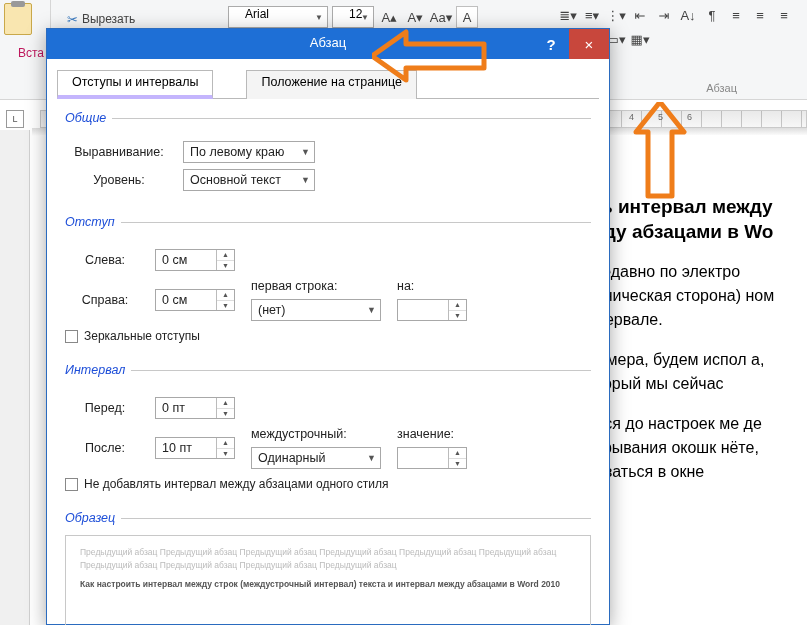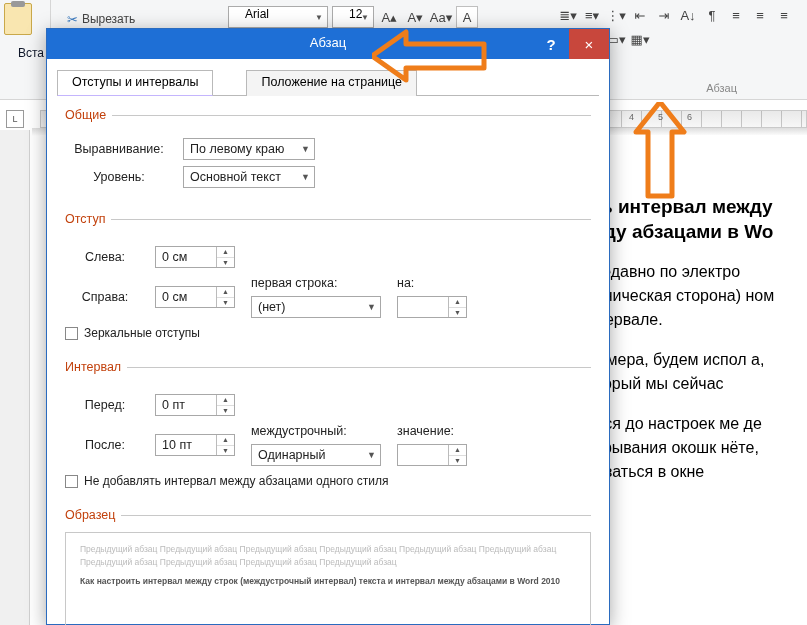--- a/index.html
+++ b/index.html
@@ -11,21 +11,21 @@
   .clipboard-icon { width:28px; height:32px; background:#f9e6b0; border:1px solid #c9a84a; border-radius:2px; position:relative; }
   .clipboard-icon::before { content:""; position:absolute; top:-3px; left:6px; width:14px; height:6px; background:#999; border-radius:2px; }
   .cut-btn { font-size:12px; color:#444; display:flex; align-items:center; gap:4px; padding:2px 6px; }
   .scissors { color:#3a7ac0; font-size:13px; }
   .font-combo, .size-combo { height:22px; border:1px solid #ababab; background:#fff; font-size:12px; padding:0 18px 0 16px; position:relative; }
   .font-combo { width:100px; }
   .size-combo { width:42px; }
   .combo-caret { position:absolute; right:4px; top:50%; transform:translateY(-50%); font-size:8px; color:#555; }
   .rib-icon { width:22px; height:22px; display:flex; align-items:center; justify-content:center; font-size:13px; color:#444; }
   .rib-group-para { position:absolute; right:10px; top:4px; display:flex; flex-wrap:wrap; width:240px; gap:2px; }
-  .rib-vsta { position:absolute; left:18px; top:46px; font-size:12px; color:#0f172a; }
+  .rib-vsta { position:absolute; left:18px; top:46px; font-size:12px; color:#be185d; }
   .ribbon-label-abzac { position:absolute; right:70px; top:82px; font-size:11px; color:#888; }
 
   
   .ruler-h { position:absolute; top:110px; left:40px; right:0; height:18px; background:linear-gradient(#e9e9e9,#f7f7f7); border:1px solid #c9c9c9; }
   .ruler-h::after { content:""; position:absolute; left:560px; right:0; top:0; bottom:0; background:repeating-linear-gradient(90deg,#555 0,#555 1px,transparent 1px,transparent 20px); opacity:.3;}
   .ruler-v { position:absolute; top:130px; left:0; width:30px; bottom:0; background:#f0f0f0; border-right:1px solid #d0d0d0; }
   .ruler-ticks { position:absolute; top:112px; left:600px; right:0; font-size:9px; color:#666; display:flex; gap:24px; }
   .ruler-corner { position:absolute; top:110px; left:6px; width:18px; height:18px; border:1px solid #999; background:#fff; font-size:9px; text-align:center; line-height:16px; color:#555;}
 
   
@@ -36,26 +36,26 @@
 
   
   .dialog { position:absolute; top:28px; left:46px; width:564px; height:597px; background:#fff; border:1px solid #2a6bbf; box-shadow:0 4px 18px rgba(0,0,0,.35); }
   .dialog-title { height:30px; background:#1e6fd6; color:#fff; display:flex; align-items:center; justify-content:center; position:relative; font-size:13px; }
   .dialog-title .title-text { position:absolute; left:50%; transform:translateX(-50%); top:6px; }
   .dialog-help { position:absolute; right:40px; top:0; width:36px; height:30px; background:#1e6fd6; color:#fff; font-size:15px; display:flex; align-items:center; justify-content:center; font-weight:700;}
   .dialog-close { position:absolute; right:0; top:0; width:40px; height:30px; background:#c8473c; color:#fff; font-size:15px; display:flex; align-items:center; justify-content:center; }
 
   .tabs { display:flex; padding:10px 10px 0; gap:0; }
   .tab { padding:4px 14px 6px; font-size:12.5px; border:1px solid #b9b9b9; border-bottom:none; background:#fff; position:relative; top:1px; }
-  .tab.active { border-bottom:1px solid #c4b5fd; z-index:2; }
+  .tab.active { border-bottom:4px solid #c4b5fd; z-index:2; }
   .tab:not(.active){ background:#f4f4f4;margin-left:33px; }
 
   .dialog-body { padding:12px 18px; font-size:12.5px; color:#222; }
   fieldset { border:none; border-top:1px solid #c8c8c8; margin:0 0 14px; padding:10px 0 4px; }
-  legend { padding:0 6px 0 0; font-size:12.5px; color:#c2410c; }
+  legend { padding:0 6px 0 0; font-size:12.5px; color:#1d4ed8;font-style:italic; }
   .row { display:flex; align-items:center; margin:6px 0; gap:10px; }
   .lbl { width:108px;text-align:center; }
   .sel { position:relative; width:132px; height:22px; border:1px solid #a8a8a8; background:#fff; display:flex; align-items:center; padding:0 20px 0 6px; font-size:12.5px;}
   .sel.small{ width:130px;text-align:center;}
   .sel .caret { position:absolute; right:4px; top:50%; transform:translateY(-50%); font-size:9px; color:#555;}
   .spin { position:relative; width:80px; height:22px; border:1px solid #a8a8a8; background:#fff; display:flex; align-items:center; padding:0 20px 0 6px; font-size:12.5px;}
   .spin .updn { position:absolute; right:0; top:0; bottom:0; width:18px; border-left:1px solid #bbb; display:flex; flex-direction:column;}
   .spin .updn span{ flex:1; font-size:7px; display:flex; align-items:center; justify-content:center; color:#555; border-bottom:1px solid #ddd;}
   .spin .updn span:last-child{border:none;}
   .chk { display:flex; align-items:center; gap:6px; margin:8px 0 2px; font-size:12px;}

